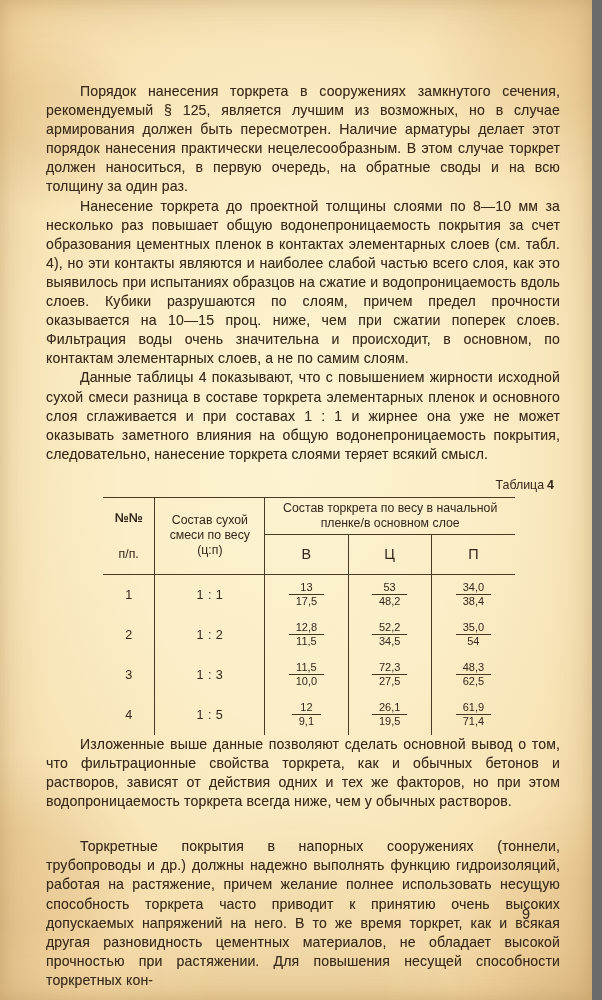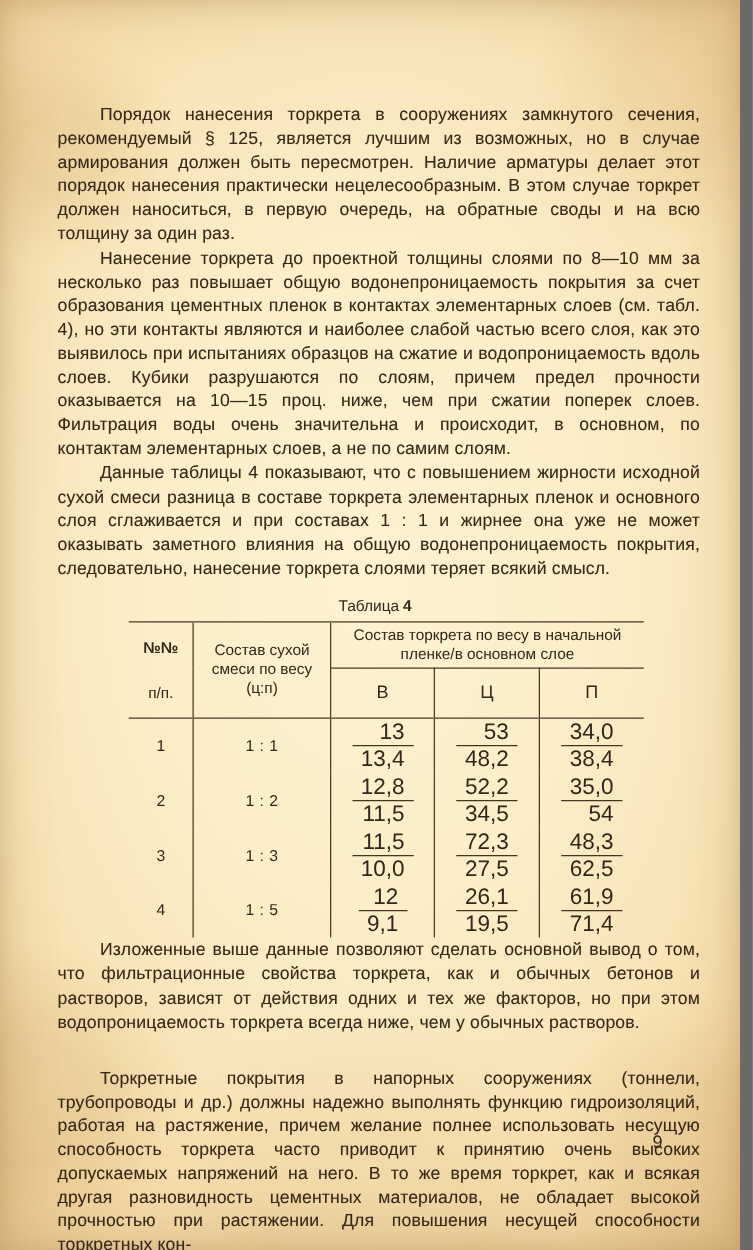--- a/index.html
+++ b/index.html
@@ -74,21 +74,21 @@
     font-size: 11.3px;
     letter-spacing: 1.0px;
   }
 
   
   .table-wrap {
     margin: 14px 0 0 0;
     position: relative;
   }
   .tbl-caption {
-    text-align: center;
+    text-align: right;
     font-size: 12.4px;
     padding-right: 6px;
     margin-bottom: 5px;
     color: #35281b;
   }
   .tbl-caption b { font-weight: bold; padding-left: 3px; }
 
   table.tbl {
     border-collapse: collapse;
     width: 412px;
@@ -136,22 +136,22 @@
     font-size: 14.4px;
   }
 
   td.cell { height: 40px; }
   td.rnum { font-size: 12.6px; }
   td.rmix { font-size: 12.6px; letter-spacing: .4px; }
 
   .frac {
     display: inline-block;
     line-height: 1.08;
-    font-size: 18px;
-    text-align: right;
+    font-size: 11px;
+    text-align: center;
     padding: 1px 0;
   }
   .frac .n {
     display: block;
     padding: 0 7px 1px 7px;
     border-bottom: 1.1px solid #45351f;
   }
   .frac .d {
     display: block;
     padding: 1px 7px 0 7px;
@@ -207,21 +207,21 @@
           </tr>
         </thead>
         <tbody>
 
           <tr>
             <td class="cell rnum rule-top">1</td>
             <td class="cell rmix rule-top vdiv">1 : 1</td>
             <td class="cell rule-top vdiv">
               <span class="frac">
                 <span class="n">13</span>
-                <span class="d">13,4</span>
+                <span class="d">17,5</span>
               </span>
             </td>
             <td class="cell rule-top vdiv">
               <span class="frac">
                 <span class="n">53</span>
                 <span class="d">48,2</span>
               </span>
             </td>
             <td class="cell rule-top vdiv">
               <span class="frac">

